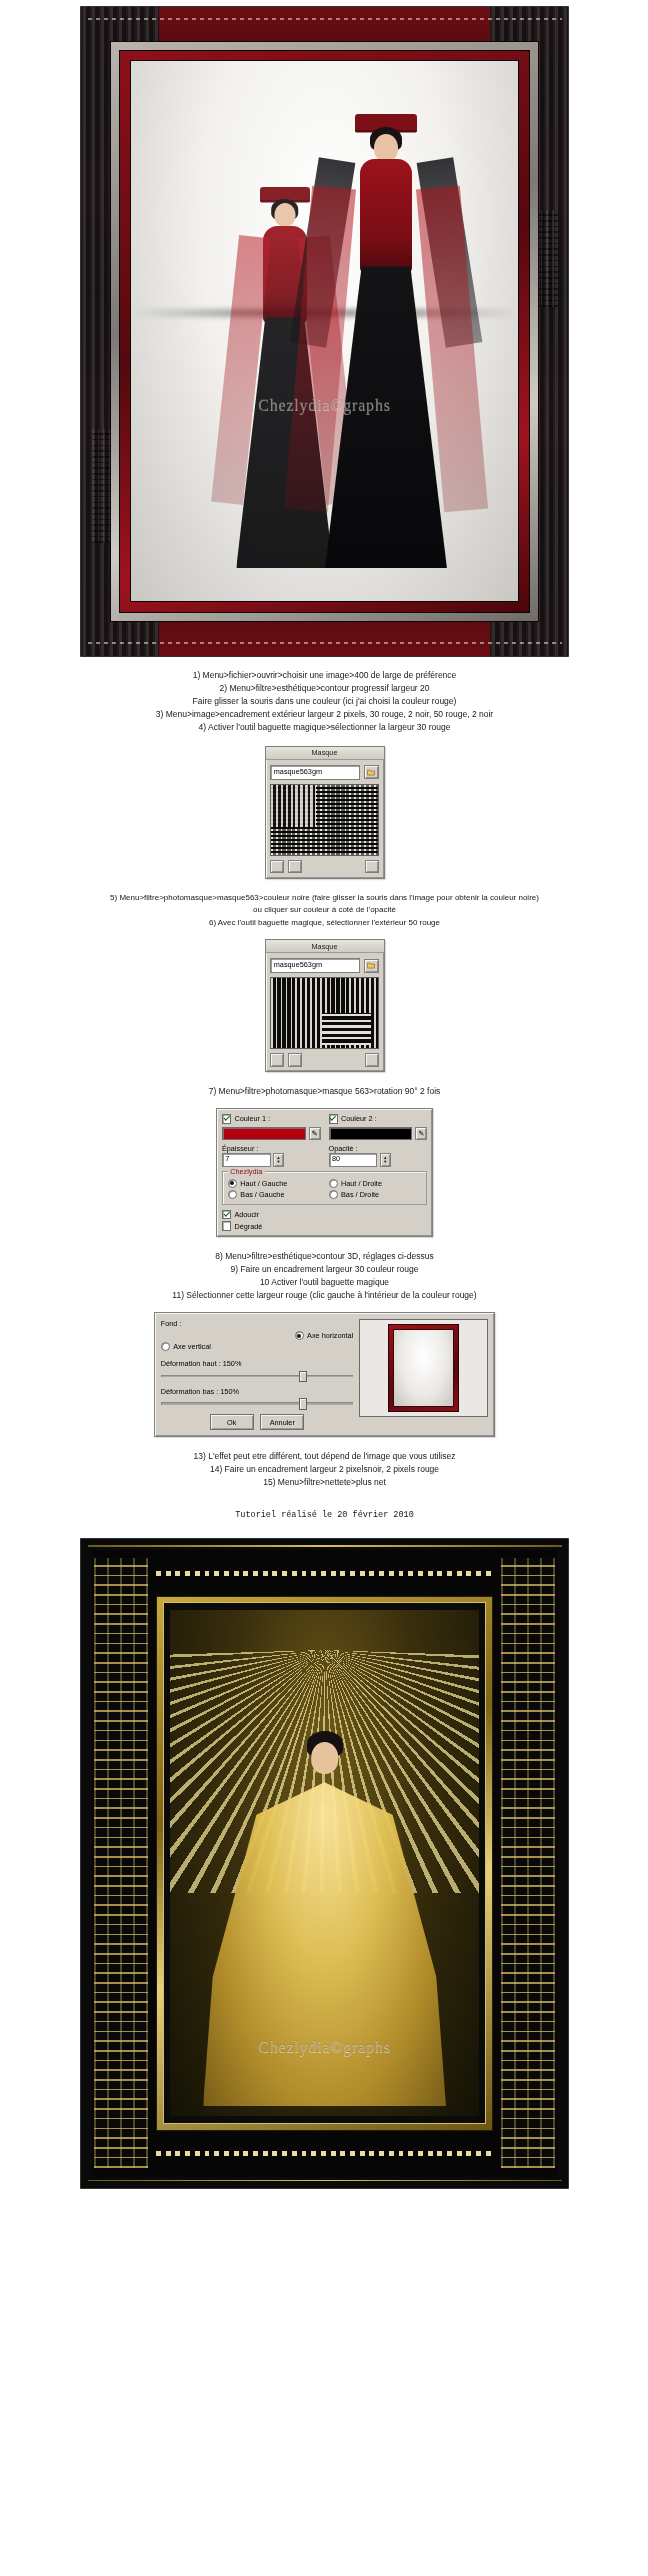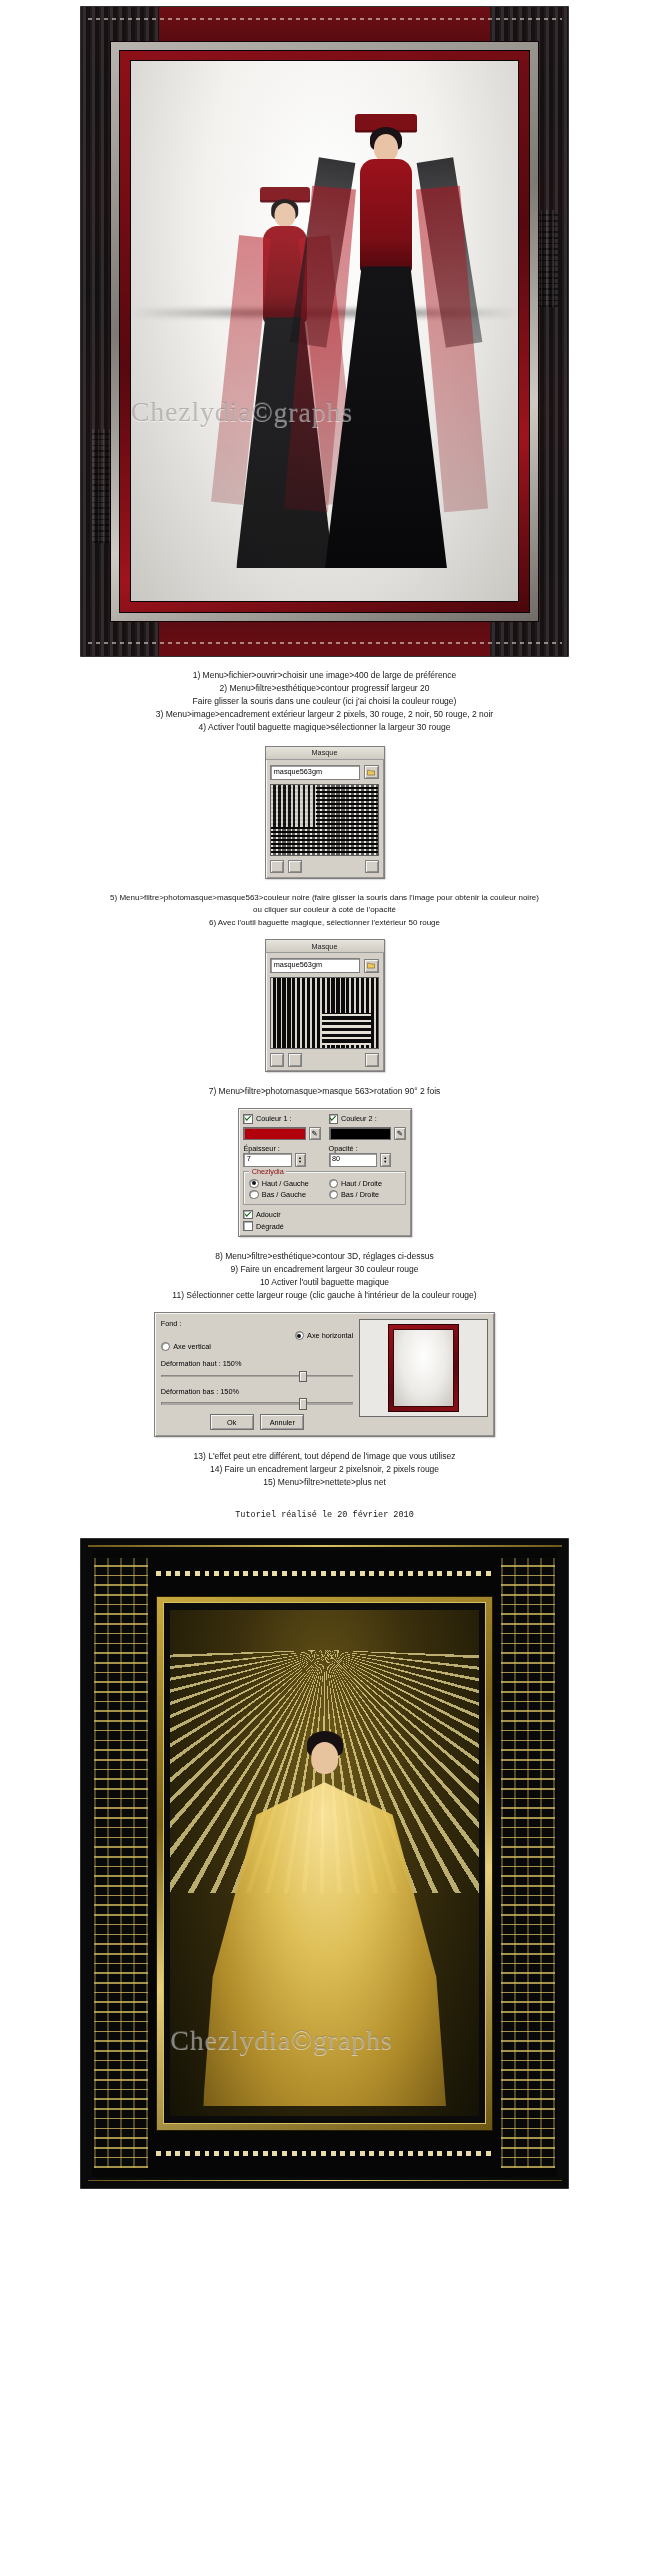--- a/index.html
+++ b/index.html
@@ -141,23 +141,23 @@
   }
   .figure .sleeve {
     position: absolute;
     background: linear-gradient(180deg, rgba(30,30,34,.9), rgba(20,20,24,.45));
   }
   .figure.back { opacity: .92; }
 
   .wm {
     position: absolute;
     left: 0; right: 0;
-    text-align: left;
+    text-align: center;
     font-family: "Liberation Serif", serif;
-    font-size: 28px;
+    font-size: 16px;
     letter-spacing: 0.8px;
     color: rgba(120,120,120,.45);
     text-shadow: 0 0.8px 0 rgba(255,255,255,.5);
     pointer-events: none;
   }
 
   
   .steps {
     width: 616px;
     text-align: center;
@@ -253,21 +253,21 @@
   }
   .sq-btn {
     width: 12px; height: 11.4px;
     background: #d4d0c8;
     border: 0.8px solid #7f7f7f;
     box-shadow: inset 0.8px 0.8px 0 #fff, inset -0.8px -0.8px 0 #808080;
   }
   .spacer { flex: 1; }
 
   
-  .dlg-contour { width: 174px; }
+  .dlg-contour { width: 217px; }
   .two-col { display: flex; gap: 8px; }
   .col { flex: 1; }
   .chk-line { display: flex; align-items: center; gap: 3.2px; font-size: 7.3px; }
   .chk {
     width: 7.3px; height: 7.3px;
     background: #fff;
     border: 0.8px solid #6b6b6b;
     box-shadow: inset 0.8px 0.8px 0 #9b9b9b;
     position: relative;
   }

